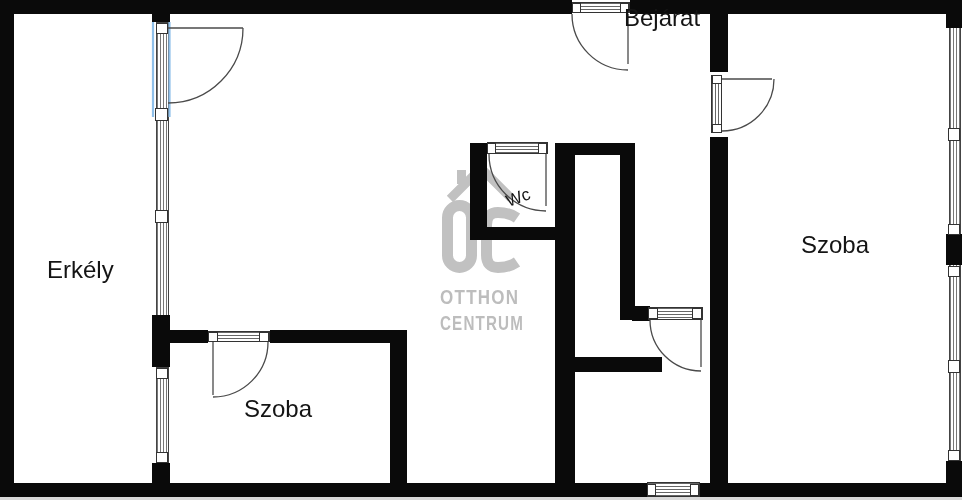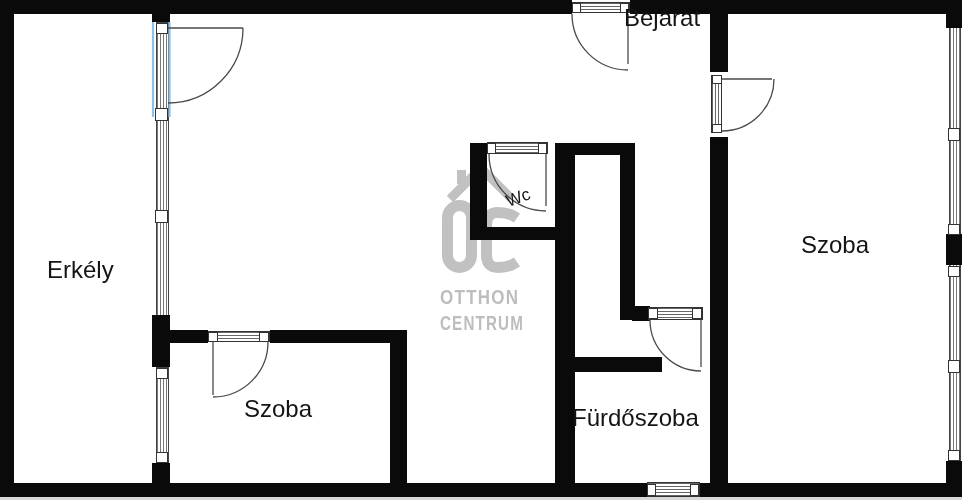--- a/index.html
+++ b/index.html
@@ -127,16 +127,15 @@
           <path d="M722,79 L772,79"></path>
           <path d="M774,79 A52,52 0 0 1 722,131"></path>
         </g>
     </g>
   </svg>
 
   <div class="room-label" id="erkely-label" style="left:47px;top:256px;">Erkély</div>
   <div class="room-label" id="bejarat-label" style="left:624px;top:4px;">Bejárat</div>
   <div class="room-label" id="wc-label" style="left:506px;top:188px;">Wc</div>
   <div class="room-label" id="szobab-label" style="left:244px;top:395px;">Szoba</div>
-  <div class="room-label" id="furdo-label" style="left:572px;top:404px;">Fürdőszoba</div>
   <div class="room-label" id="szobar-label" style="left:801px;top:231px;">Szoba</div>
 
 </div>
 
 </body></html>

